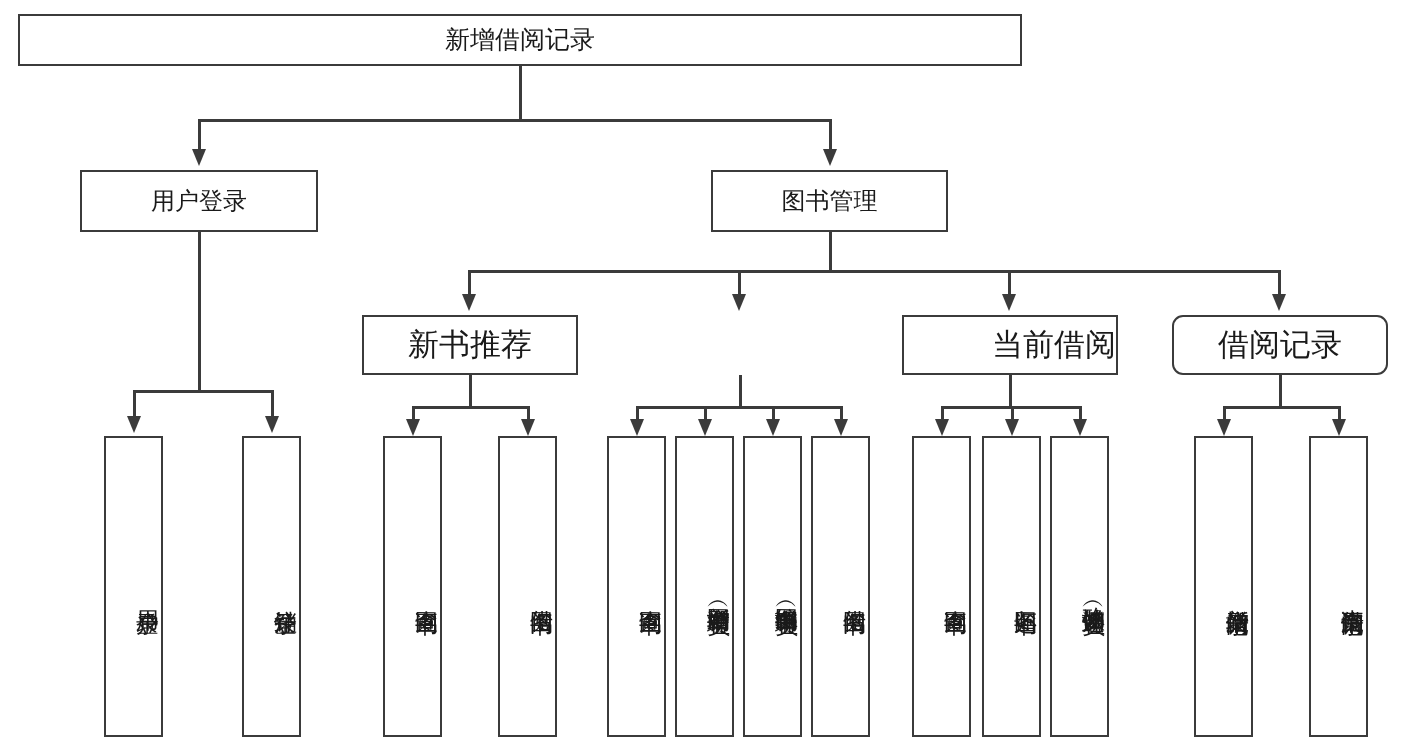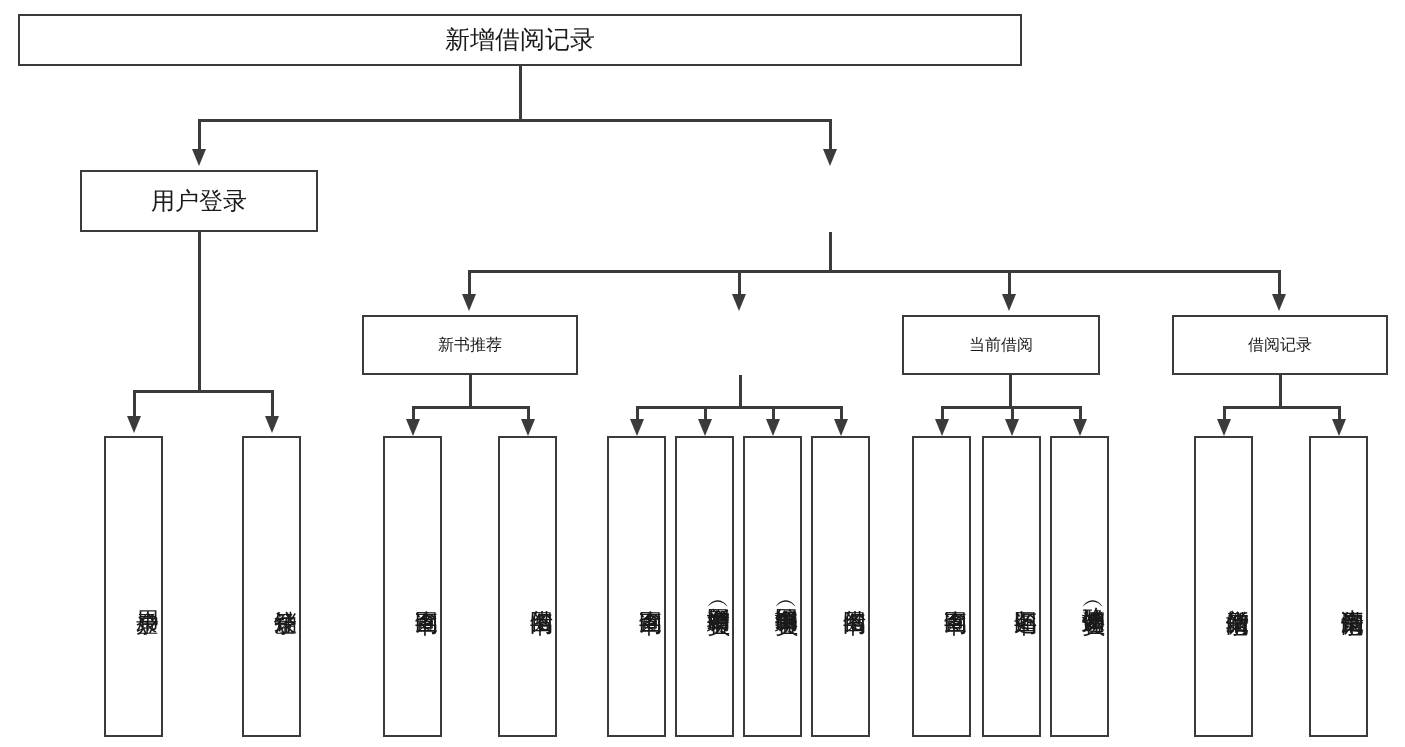--- a/index.html
+++ b/index.html
@@ -23,21 +23,21 @@
     border:2.5px solid #3b3b3b;
     display:flex;
     align-items:center;
     justify-content:center;
     color:#1a1a1a;
     text-align:center;
     line-height:1.18;
   }
   .node.root{ font-size:25px; }
   .node.lvl2{ font-size:24px; }
-  .node.lvl3{ font-size:16px; }
+  .node.lvl3{ font-size:31px; }
   .node.leaf{
     font-size:23px;
     writing-mode:vertical-rl;
     text-orientation:upright;
     align-items:flex-start;
     justify-content:center;
     padding-top:14px;
     letter-spacing:1px;
     border-width:2.5px;
   }
@@ -86,20 +86,23 @@
 
   <div class="hline" style="left:198px;top:119px;width:633px;"></div>
 
   <div class="vline" style="left:198px;top:119px;height:30px;"></div>
   <div class="arrow" style="left:192px;top:149px;"></div>
   <div class="vline" style="left:829px;top:119px;height:30px;"></div>
   <div class="arrow" style="left:823px;top:149px;"></div>
 
   <div class="node lvl2" style="left:80px;top:170px;width:238px;height:62px;">
     <span>用户登录</span>
+  </div>
+  <div class="node lvl2" style="left:711px;top:170px;width:237px;height:62px;">
+    <span>图书管理</span>
   </div>
 
   <div class="vline" style="left:198px;top:232px;height:158px;"></div>
   <div class="hline" style="left:133px;top:390px;width:140px;"></div>
   <div class="vline" style="left:133px;top:390px;height:26px;"></div>
   <div class="arrow" style="left:127px;top:416px;"></div>
   <div class="vline" style="left:271px;top:390px;height:26px;"></div>
   <div class="arrow" style="left:265px;top:416px;"></div>
 
   <div class="vline" style="left:829px;top:232px;height:38px;"></div>
@@ -109,24 +112,24 @@
   <div class="vline" style="left:738px;top:270px;height:24px;"></div>
   <div class="arrow" style="left:732px;top:294px;"></div>
   <div class="vline" style="left:1008px;top:270px;height:24px;"></div>
   <div class="arrow" style="left:1002px;top:294px;"></div>
   <div class="vline" style="left:1278px;top:270px;height:24px;"></div>
   <div class="arrow" style="left:1272px;top:294px;"></div>
 
   <div class="node lvl3" style="left:362px;top:315px;width:216px;height:60px;">
     <span>新书推荐</span>
   </div>
-  <div class="node lvl3" style="left:902px;top:315px;width:198px;height:60px;">
+  <div class="node lvl3" style="left:902px;top:315px;width:216px;height:60px;justify-content:flex-end;">
     <span>当前借阅</span>
   </div>
-  <div class="node lvl3" style="left:1172px;top:315px;width:216px;height:60px;">
+  <div class="node lvl3" style="left:1172px;top:315px;width:216px;height:60px;border-radius:11px;">
     <span>借阅记录</span>
   </div>
 
   <div class="vline" style="left:469px;top:375px;height:31px;"></div>
   <div class="hline" style="left:412px;top:406px;width:117px;"></div>
   <div class="vline" style="left:412px;top:406px;height:13px;"></div>
   <div class="arrow" style="left:406px;top:419px;"></div>
   <div class="vline" style="left:527px;top:406px;height:13px;"></div>
   <div class="arrow" style="left:521px;top:419px;"></div>
 

